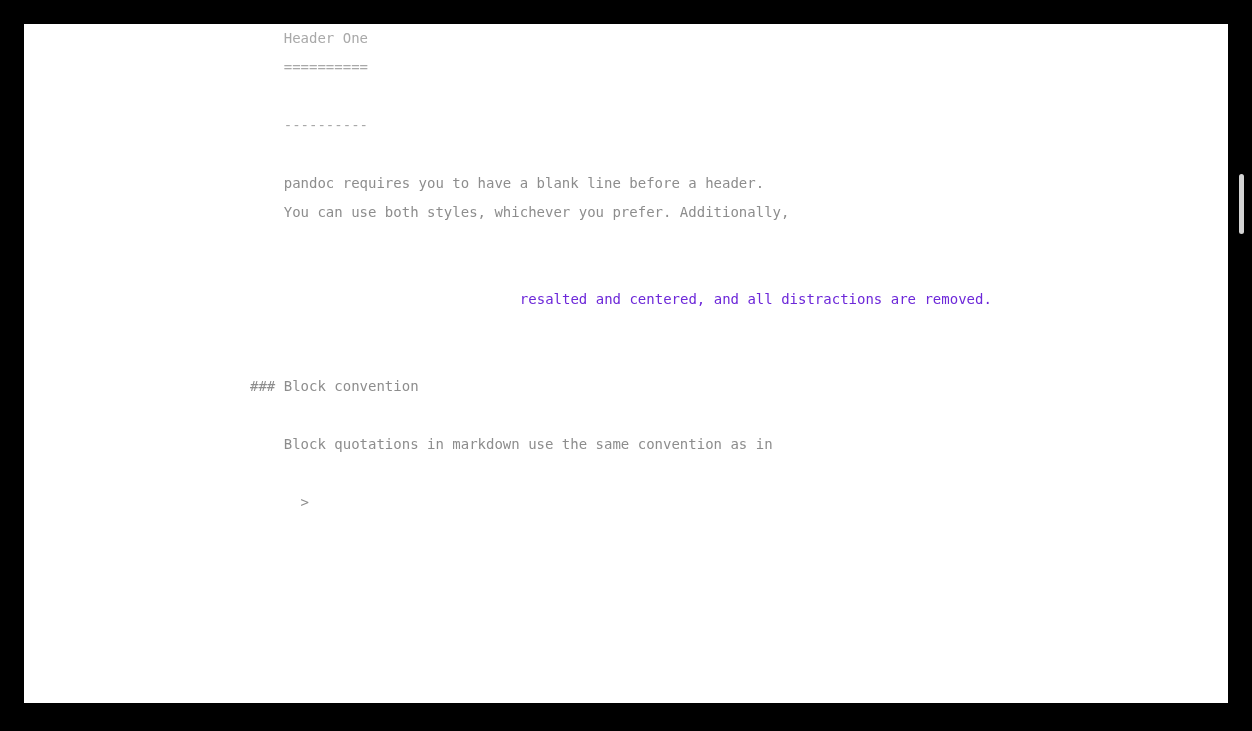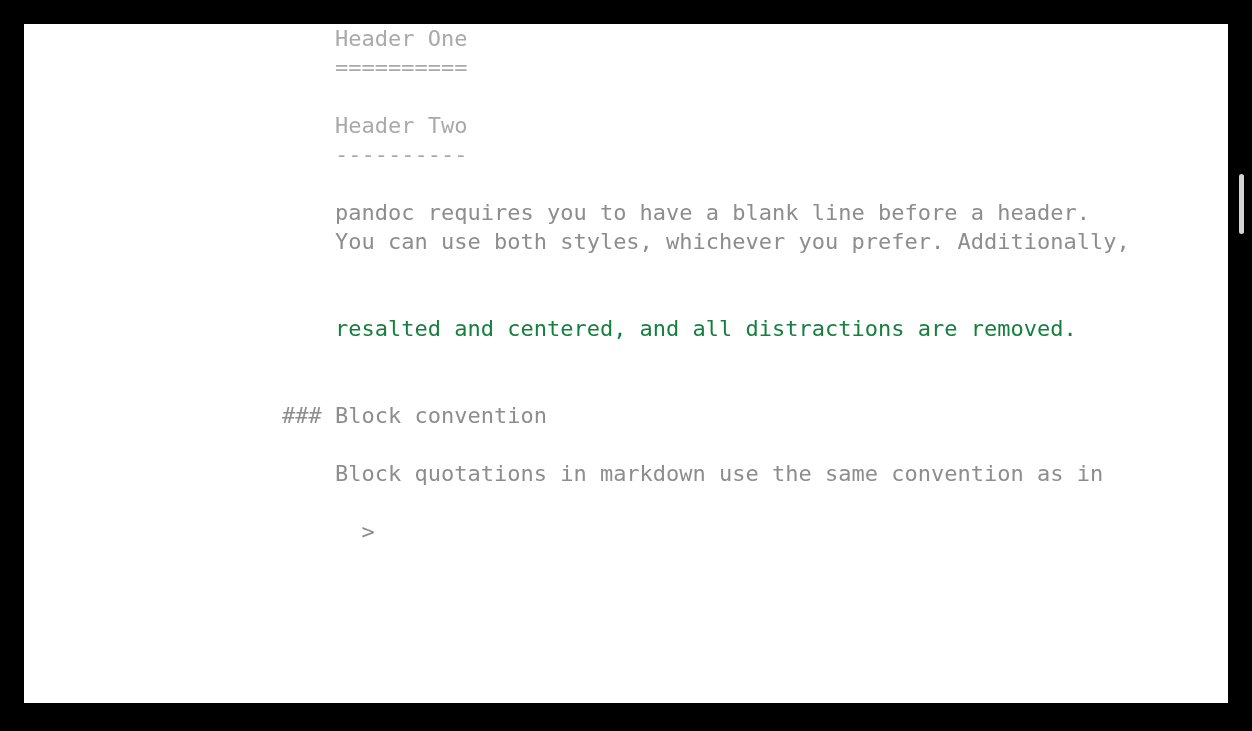--- a/index.html
+++ b/index.html
@@ -32,36 +32,36 @@
   }
   .editor-content {
     position: absolute;
     left: 0;
     top: 0;
     width: 1204px;
     padding-top: 0px;
   }
   .line {
     font-family: "DejaVu Sans Mono", monospace;
-    font-size: 22px;
+    font-size: 14px;
     line-height: 29px;
     white-space: pre;
     color: #a8a8a8;
     padding-left: 226px;
     height: 29px;
-    margin-left: 32px;
   }
   .line.dim {
     color: #a9a9a9;
   }
   .line.mid {
     color: #8d8d8d;
   }
   .line.focus {
-    color: #15803d;
+    color: #6d28d9;
+    text-align: center;
   }
   .line.blank {
     color: transparent;
   }
   .bold {
     font-weight: bold;
     color: #2b2b2b;
   }
   .scrollbar-track {
     position: absolute;
@@ -84,21 +84,20 @@
 </head>
 <body>
 
 <div id="app">
   <div class="editor-window">
     <div class="editor-content">
 
       <div class="line dim">    Header One</div>
       <div class="line dim">    ==========</div>
       <div class="line blank"></div>
-      <div class="line dim">    Header Two</div>
       <div class="line dim">    ----------</div>
       <div class="line blank"></div>
       <div class="line mid">    pandoc requires you to have a blank line before a header.</div>
       <div class="line mid">    You can use both styles, whichever you prefer. Additionally,</div>
       <div class="line blank"></div>
       <div class="line blank"></div>
       <div class="line focus">    resalted and centered, and all distractions are removed.</div>
       <div class="line blank"></div>
       <div class="line blank"></div>
       <div class="line mid">### Block convention</div>

